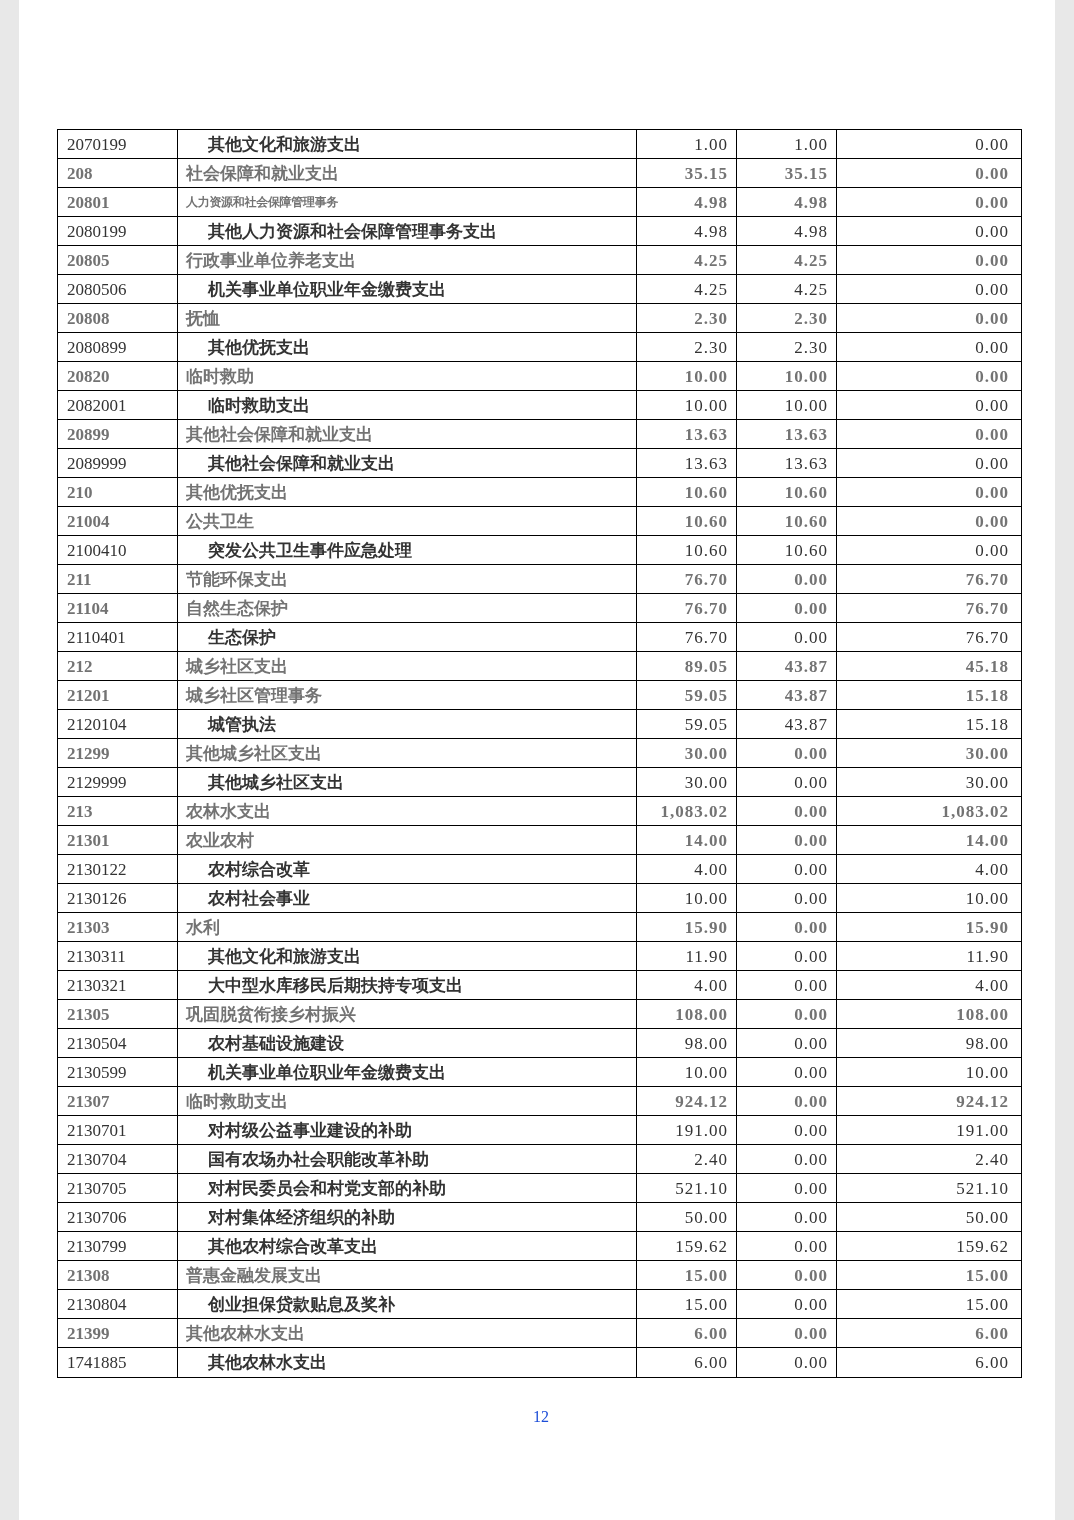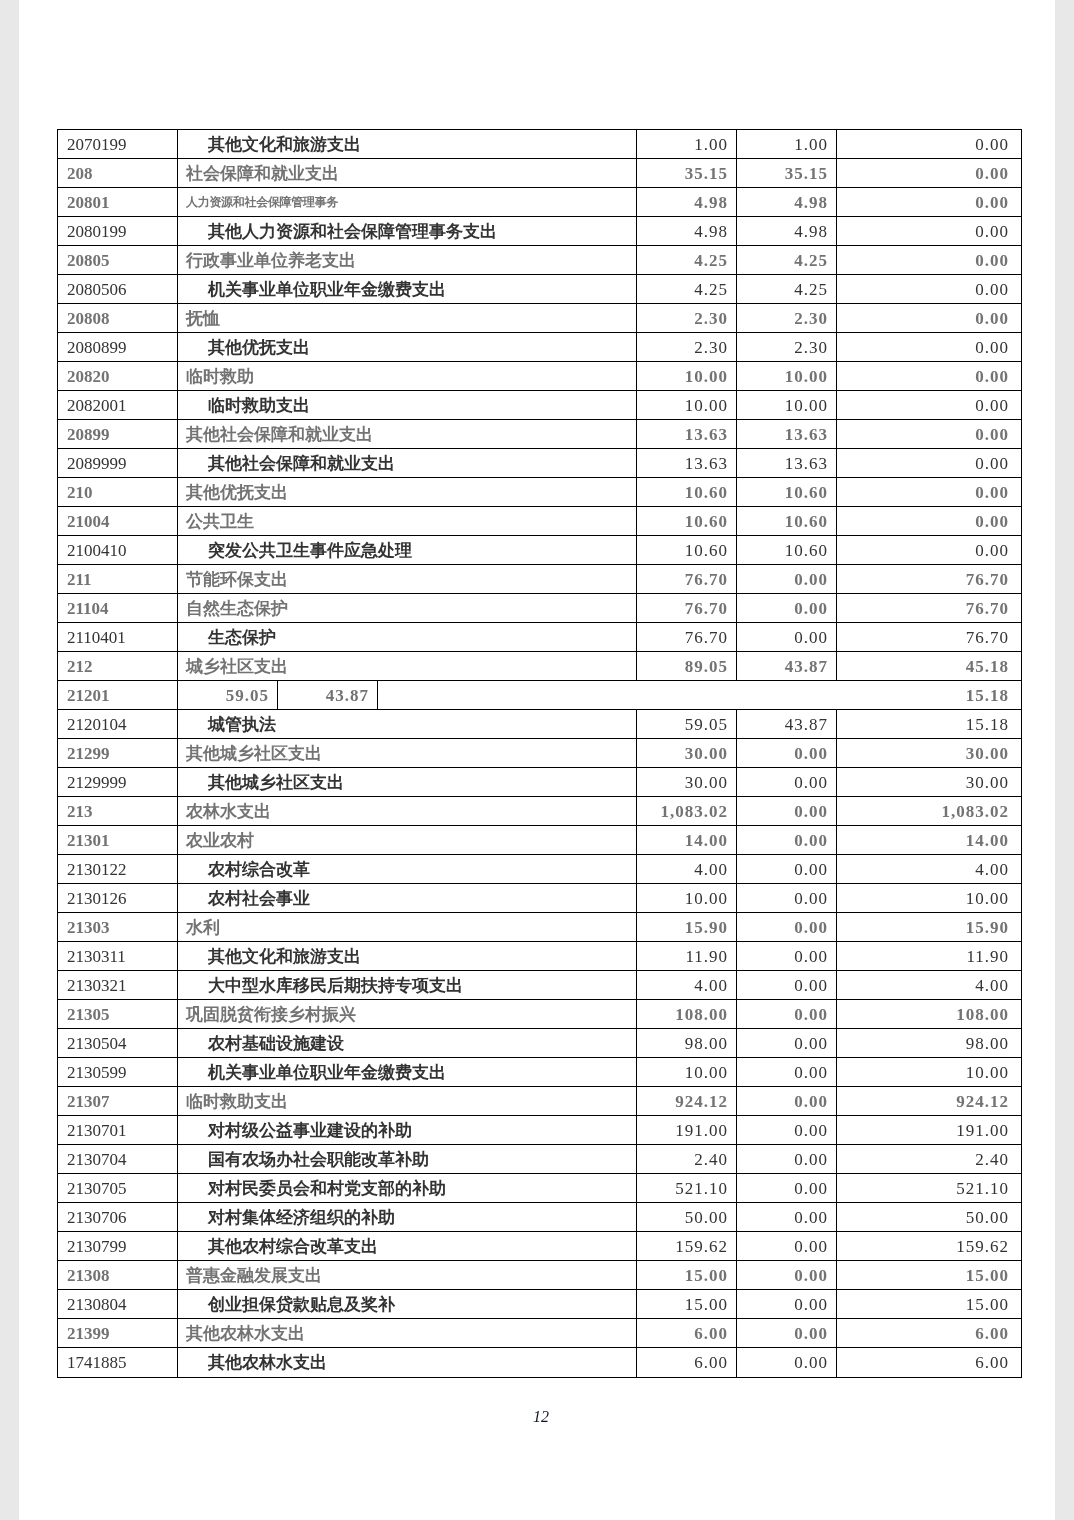--- a/index.html
+++ b/index.html
@@ -49,22 +49,21 @@
   .c-n1    { width: 100px; padding-right: 8px; }
   .c-n2    { width: 100px; padding-right: 8px; }
   .c-n3    { flex: 1; padding-right: 12px; border-right: none; }
   .page-number {
     position: absolute;
     top: 1408px;
     left: 0;
     width: 1044px;
     text-align: center;
     font-size: 16px;
-    color: #0f172a;
-    font-style: italic;
+    color: #1d4ed8;
   }
 </style>
 </head>
 <body>
 
 <div class="page">
   <div class="budget-table" id="budget-table">
       <div class="row">
         <div class="cell c-code">2070199</div>
         <div class="cell c-name indent">其他文化和旅游支出</div>
@@ -193,20 +192,21 @@
       </div>
       <div class="row bold">
         <div class="cell c-code">212</div>
         <div class="cell c-name">城乡社区支出</div>
         <div class="cell c-num c-n1">89.05</div>
         <div class="cell c-num c-n2">43.87</div>
         <div class="cell c-num c-n3">45.18</div>
       </div>
       <div class="row bold">
         <div class="cell c-code">21201</div>
+        <div class="cell c-name">城乡社区管理事务</div>
         <div class="cell c-num c-n1">59.05</div>
         <div class="cell c-num c-n2">43.87</div>
         <div class="cell c-num c-n3">15.18</div>
       </div>
       <div class="row">
         <div class="cell c-code">2120104</div>
         <div class="cell c-name indent">城管执法</div>
         <div class="cell c-num c-n1">59.05</div>
         <div class="cell c-num c-n2">43.87</div>
         <div class="cell c-num c-n3">15.18</div>

